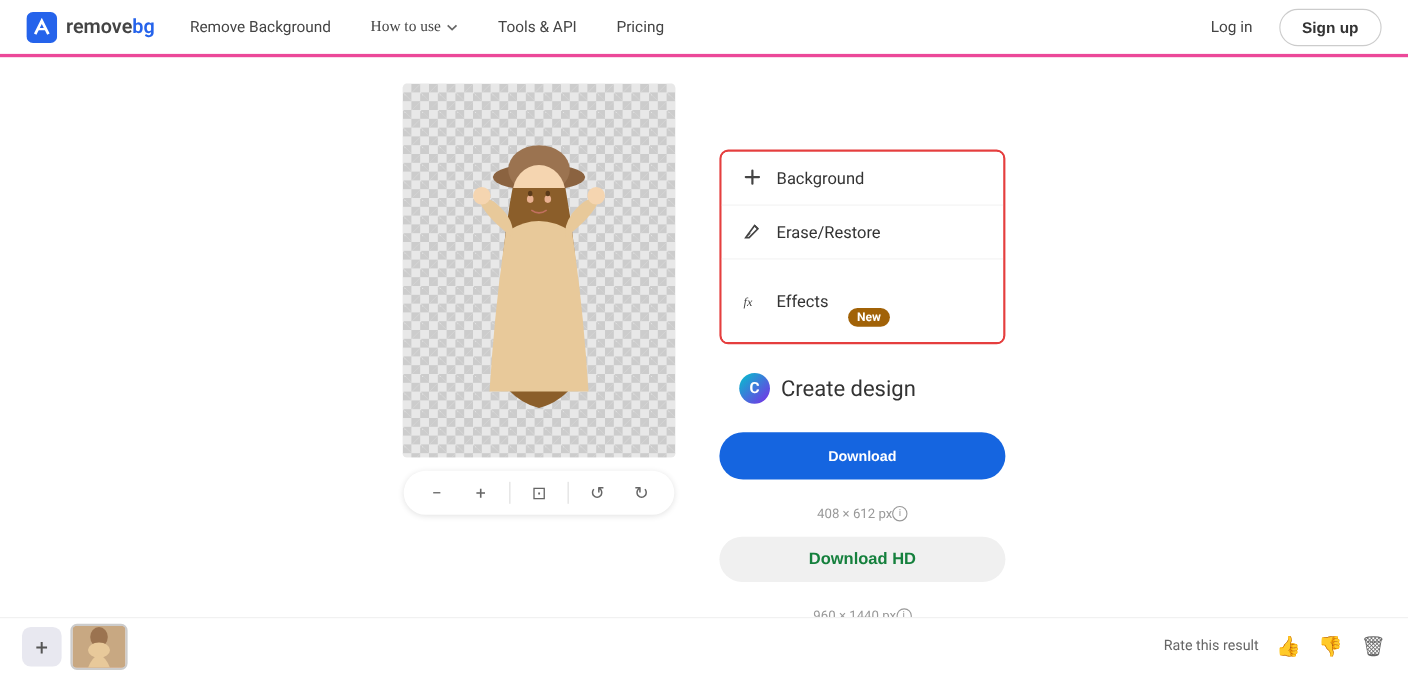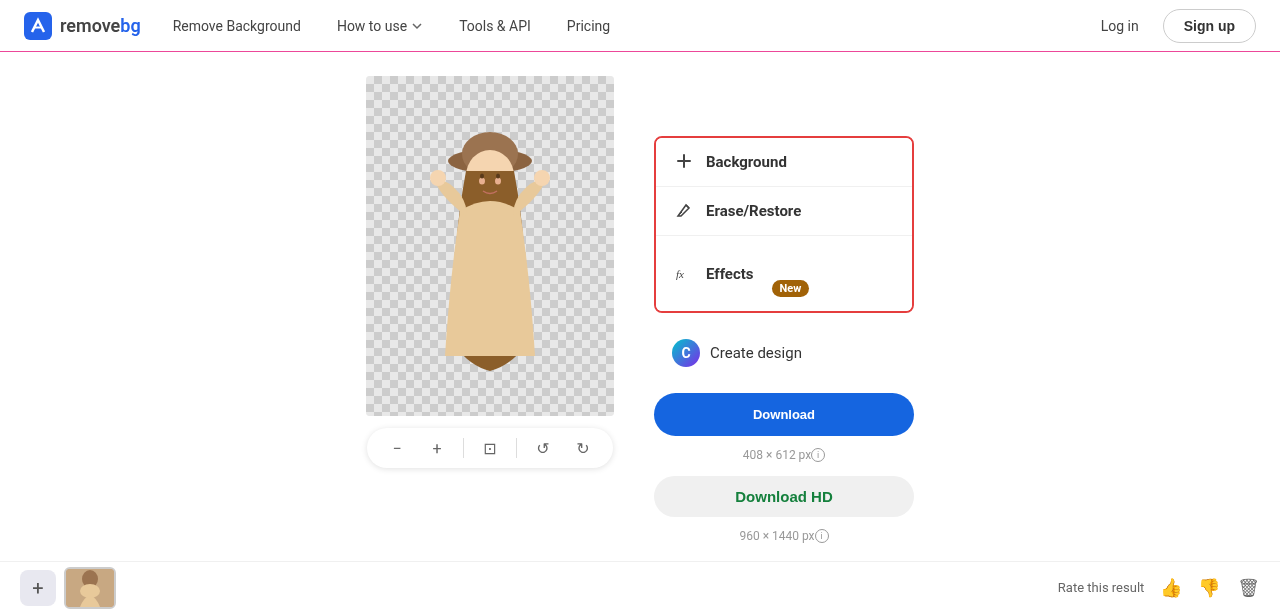--- a/index.html
+++ b/index.html
@@ -1,30 +1,30 @@
 <!DOCTYPE html>
 <html><head>
   <meta charset="utf-8">
   <style>
     * { margin: 0; padding: 0; box-sizing: border-box; }
     body { font-family: -apple-system, BlinkMacSystemFont, 'Segoe UI', Roboto, sans-serif; background: #fff; color: #333; height: 613px; overflow: hidden; }
 
     
     .header {
       display: flex; align-items: center; justify-content: space-between;
-      padding: 0 24px; height: 52px; border-bottom: 1px solid #ec4899;
+      padding: 0 24px; height: 52px; border-bottom: 3px solid #ec4899;
     }
     .header-left { display: flex; align-items: center; gap: 32px; }
     .logo { display: flex; align-items: center; gap: 8px; }
     .logo-icon { width: 28px; height: 28px; }
     .logo-text { font-size: 18px; font-weight: 600; color: #222; }
     .logo-text span { color: #444; }
     .nav { display: flex; align-items: center; gap: 36px; }
     .nav-item { font-size: 14px; color: #444; cursor: pointer; text-decoration: none; }
-    .nav-item-dropdown { display: flex; align-items: center; gap: 4px; }
+    .nav-item-dropdown { display: flex; align-items: center; gap: 4px; font-family: Liberation Serif, serif; }
     .header-right { display: flex; align-items: center; gap: 12px; }
     .btn-login { font-size: 14px; color: #444; cursor: pointer; padding: 6px 12px; }
     .btn-signup {
       font-size: 14px; font-weight: 600; color: #333;
       padding: 8px 20px; border: 1.5px solid #ccc; border-radius: 20px;
       cursor: pointer; background: #fff;
     }
 
     
     .main {
@@ -65,44 +65,44 @@
       border: 2px solid #e53e3e; border-radius: 8px; overflow: hidden;
       margin-bottom: 8px;
     }
     .tool-item {
       display: flex; align-items: center; gap: 12px;
       padding: 14px 18px; cursor: pointer; background: #fff;
       border-bottom: 1px solid #f0f0f0;
     }
     .tool-item:last-child { border-bottom: none; }
     .tool-icon { width: 20px; height: 20px; display: flex; align-items: flex-start; justify-content: center; color: #444; font-size: 16px; }
-    .tool-label { font-size: 15px; color: #333; font-weight: 700; }
+    .tool-label { font-size: 15px; color: #333; font-weight: 400; }
     .badge-new {
       background: #a16207; color: #fff; font-size: 11px; font-weight: 700;
       padding: 2px 8px; border-radius: 10px; margin-left: 6px; margin-top: 30px;
     }
 
     .create-design-row {
       display: flex; align-items: center; gap: 10px;
       padding: 10px 18px; cursor: pointer;
     }
     .canva-icon {
       width: 28px; height: 28px; border-radius: 50%;
       background: linear-gradient(135deg, #00c4cc, #7d2ae8);
       display: flex; align-items: center; justify-content: center;
       color: #fff; font-size: 14px; font-weight: 700;
     }
-    .create-design-label { font-size: 15px; color: #333; }
+    .create-design-label { font-size: 20px; color: #333; }
 
     .btn-download {
       width: 100%; padding: 14px; background: #1565e0; color: #fff;
       font-size: 13px; font-weight: 700; border: none; border-radius: 28px;
       cursor: pointer; margin-top: 8px;
     }
-    .size-info { text-align: center; font-size: 12px; color: #999; margin-top: 4px; display: flex; align-items: center; justify-content: center; gap: 0; }
+    .size-info { text-align: center; font-size: 12px; color: #999; margin-top: 16px; display: flex; align-items: center; justify-content: center; gap: 0; }
     .info-icon { width: 14px; height: 14px; border: 1px solid #999; border-radius: 50%; display: inline-flex; align-items: center; justify-content: center; font-size: 9px; color: #999; }
 
     .btn-download-hd {
       width: 100%; padding: 12px; background: #f0f0f0; color: #15803d;
       font-size: 15px; font-weight: 700; border: none; border-radius: 28px;
       cursor: pointer; margin-top: 6px;
     }
 
     
     .bottom-bar {

